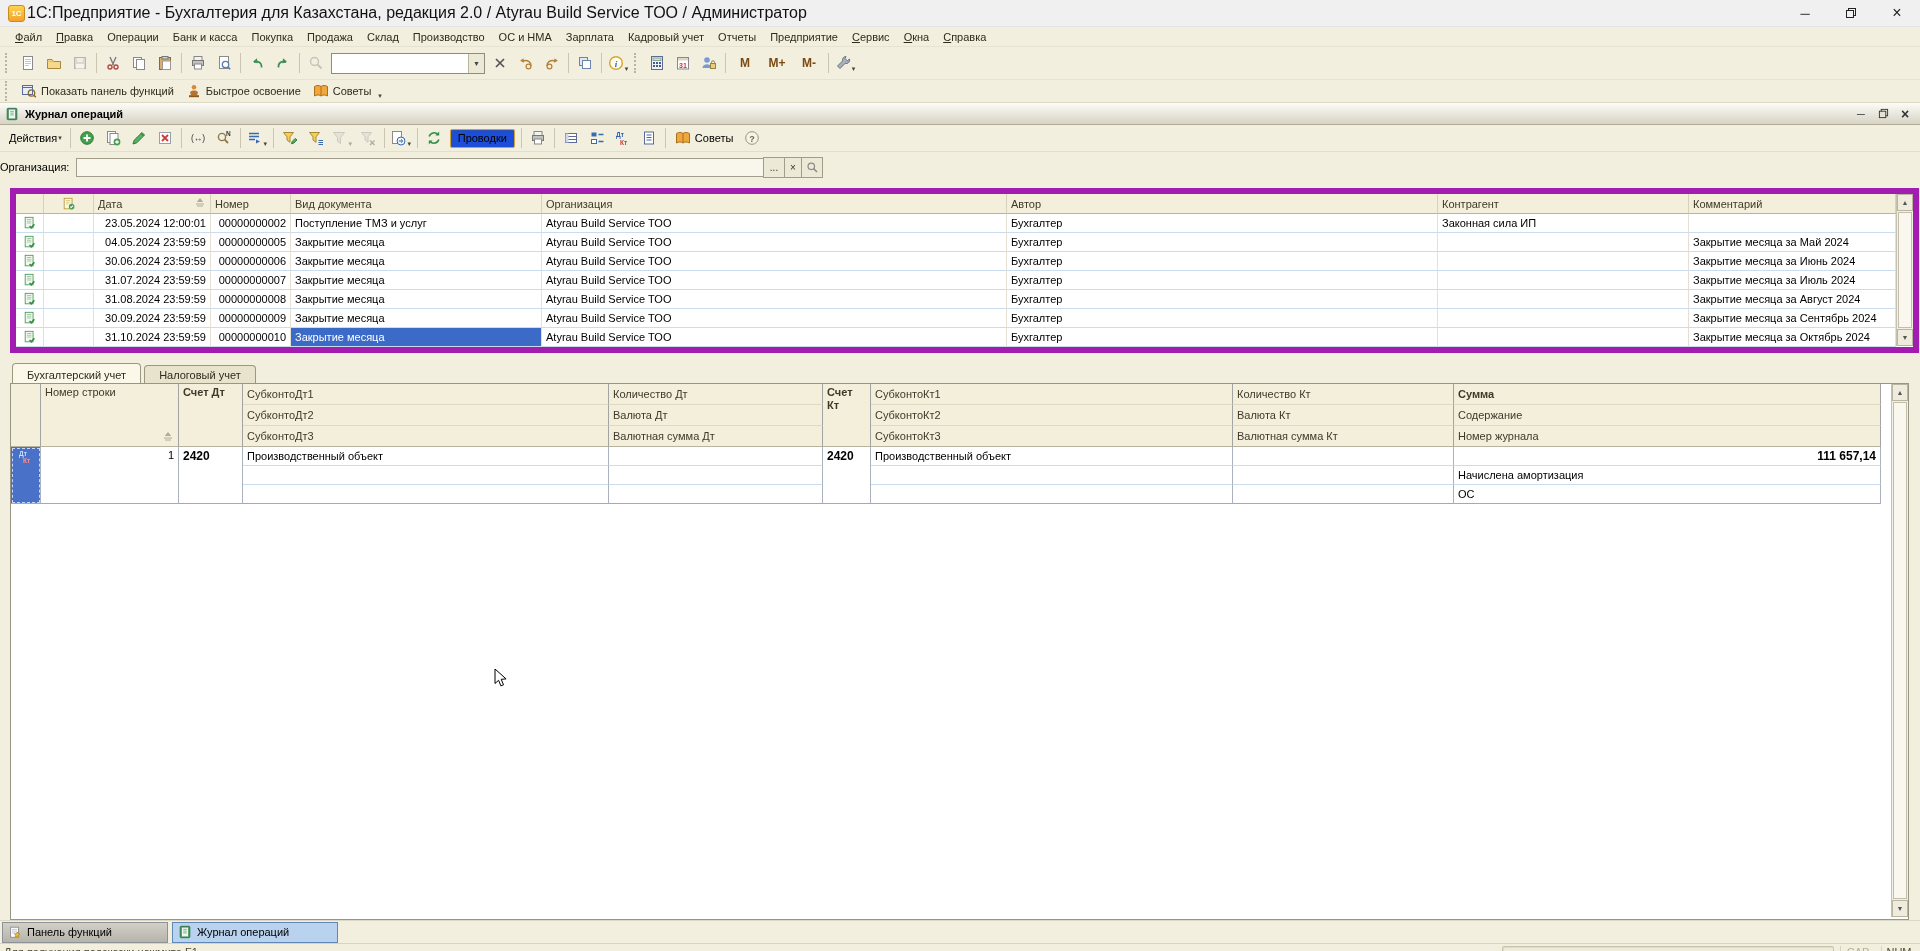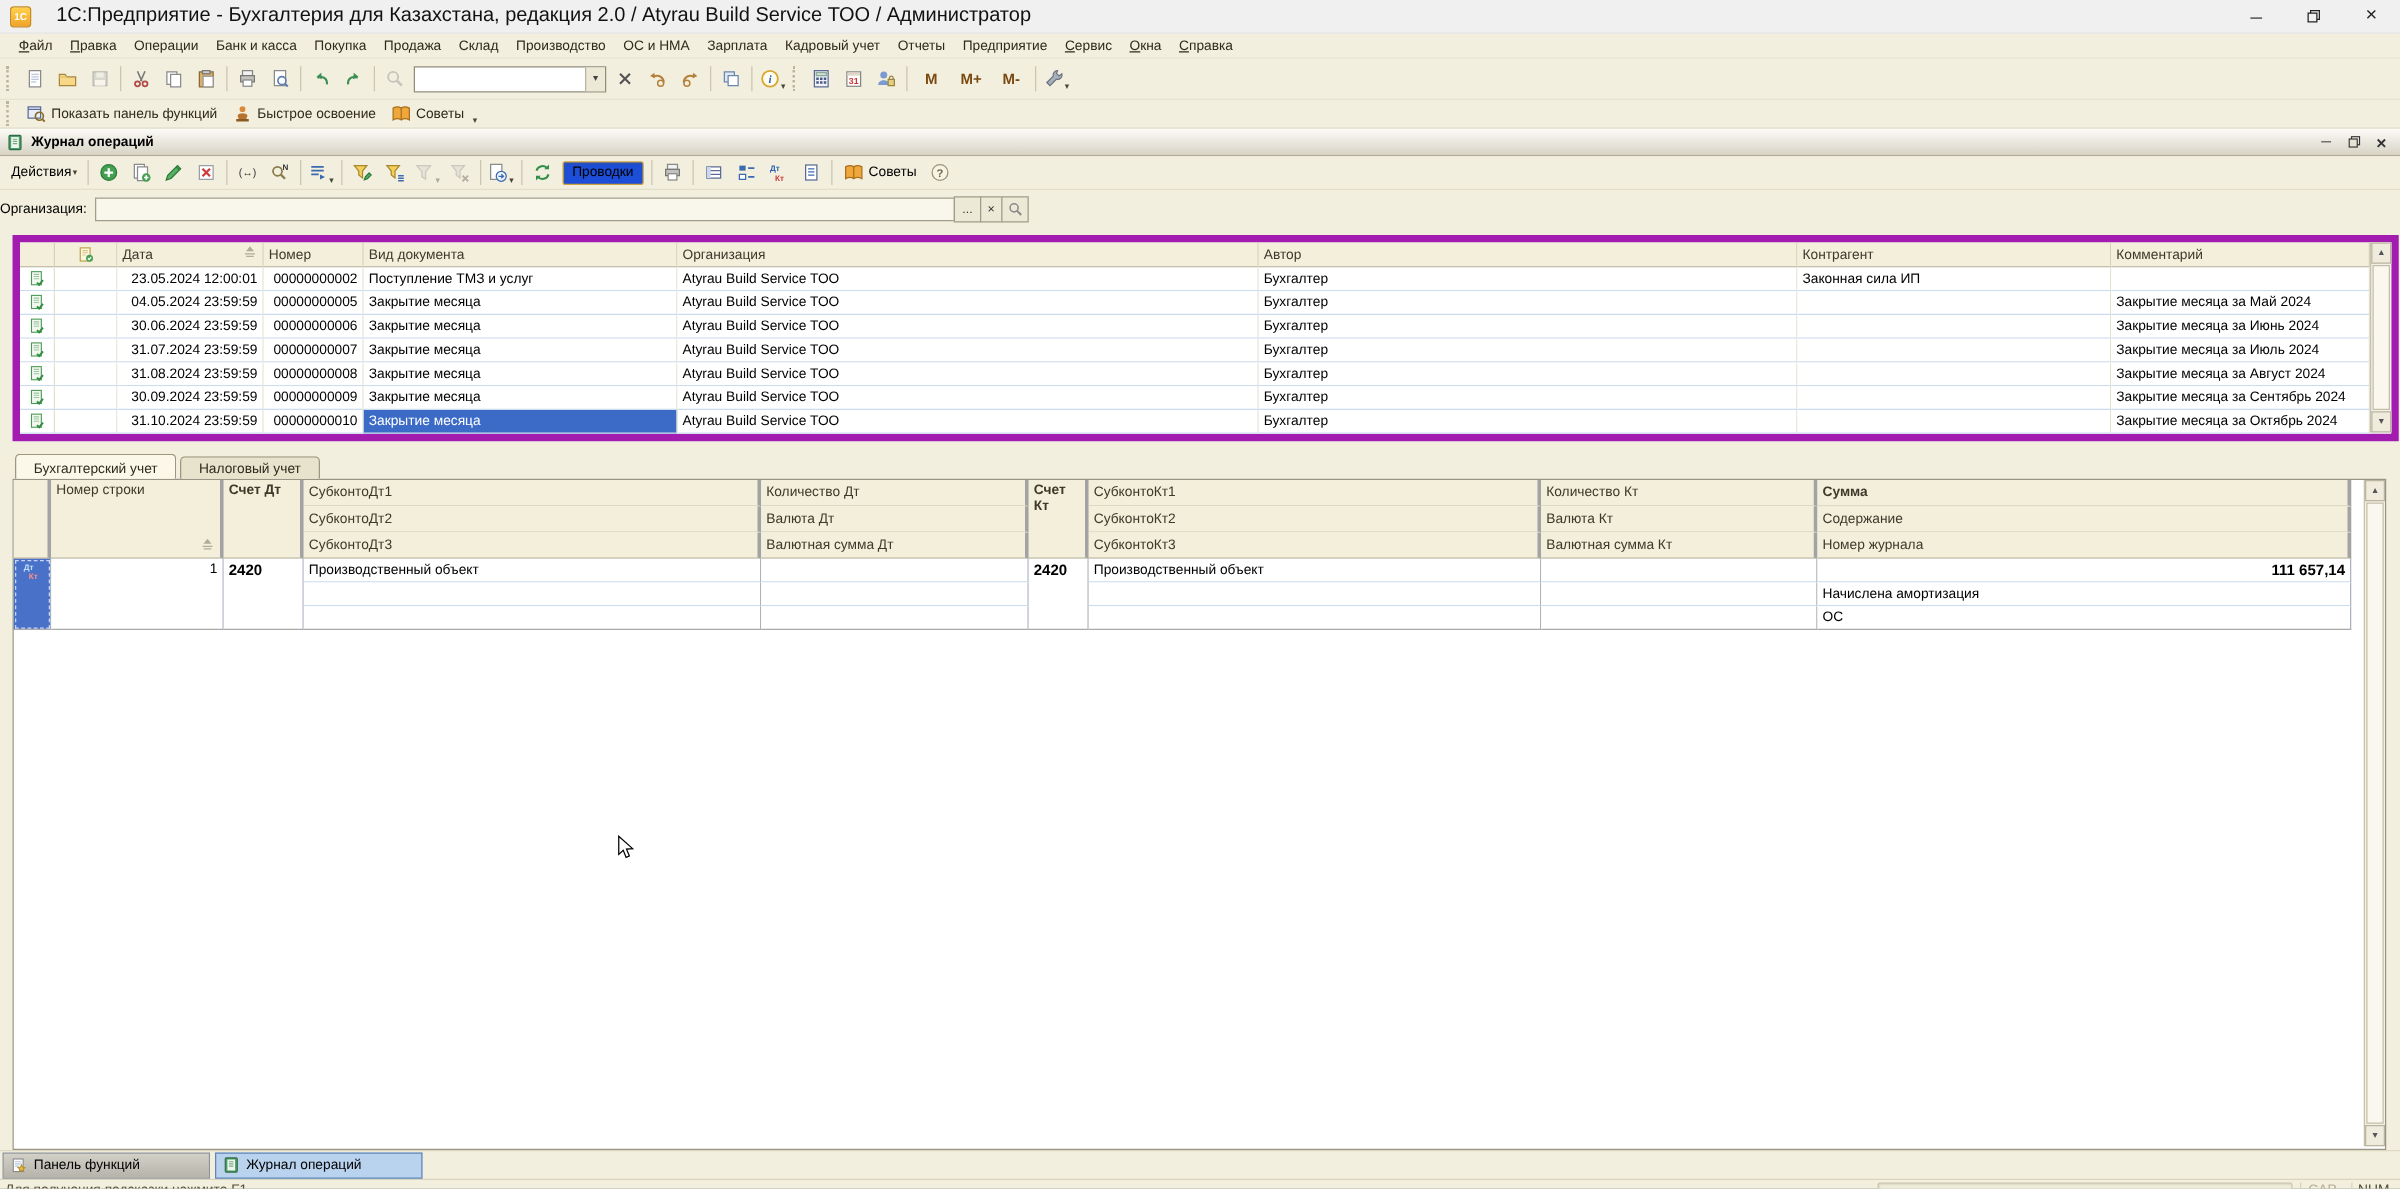--- a/index.html
+++ b/index.html
@@ -1,21 +1,21 @@
 <!DOCTYPE html>
 <html><head>
 <meta charset="utf-8">
 <style>
   html,body{margin:0;padding:0;background:#444;}
   .screen{position:relative;width:1920px;height:951px;background:#f2efde;font-family:"Liberation Sans",sans-serif;font-size:11px;color:#000;overflow:hidden;}
   .ic{display:inline-flex;width:16px;height:16px;align-items:center;justify-content:center;}
   .ic svg{display:block;}
   
   .titlebar{height:26px;background:#f0f0f0;display:flex;align-items:center;border-bottom:1px solid #e3e3e3;}
-  .appico{width:15px;height:15px;margin:0 20px 0 8px;border-radius:3px;background:linear-gradient(#ffd24d,#f0a32b);color:#fff;font-size:8px;font-weight:bold;display:flex;align-items:center;justify-content:center;border:1px solid #c98a1e;}
+  .appico{width:15px;height:15px;margin:0 2px 0 8px;border-radius:3px;background:linear-gradient(#ffd24d,#f0a32b);color:#fff;font-size:8px;font-weight:bold;display:flex;align-items:center;justify-content:center;border:1px solid #c98a1e;}
   .titletext{font-size:16px;color:#111;}
   .wcontrols{margin-left:auto;display:flex;height:100%;}
   .wbtn{width:46px;height:100%;display:flex;align-items:center;justify-content:center;color:#222;font-size:13px;}
   
   .menubar{height:19px;display:flex;align-items:center;padding-left:8px;background:#f2efde;border-bottom:1px solid #e7e3d1;color:#2f2b1d;}
   .mi{padding:1px 7px;white-space:nowrap;}
   .mi u{text-decoration:underline;}
   
   .toolbar1{height:32px;display:flex;align-items:center;background:#f2efde;border-bottom:1px solid #e7e3d1;padding-left:2px;}
   .toolbar2{height:22px;display:flex;align-items:center;background:#f2efde;border-bottom:1px solid #ddd9c5;padding-left:2px;color:#2f2b1d;}
@@ -52,21 +52,21 @@
   .sbtn{height:15px;background:#f0ecdd;border:1px solid #b9b5a0;display:flex;align-items:center;justify-content:center;font-size:7px;color:#555;}
   .sthumb{flex:1;margin:1px;background:#faf8ee;border:1px solid #c2bea9;}
   .sortico{margin-left:auto;}
   
   .tabstrip{height:22px;margin-left:12px;margin-top:8px;display:flex;align-items:flex-end;gap:3px;}
   .tab{padding:3px 14px 2px;border:1px solid #9c987f;border-bottom:none;border-radius:4px 4px 0 0;background:#e7e3cd;color:#2f2b1d;}
   .tab.active{background:#fbf8e9;padding-top:5px;}
   
   .lowwrap{margin-left:10px;width:1897px;height:535px;border:1px solid #999585;background:#fff;display:flex;}
   .locells{display:grid;width:1880px;grid-template-columns:30px 138px 64px 366px 214px 48px 362px 221px 427px;grid-template-rows:21px 21px 21px 19px 19px 19px;align-content:start;height:120px;}
-  .lh{background:#f3efda;border-right:3px solid #a3a3a3;border-bottom:1px solid #ddd9c2;padding:1px 4px;color:#3e3a2b;overflow:hidden;display:flex;align-items:center;}
+  .lh{background:#f3efda;border-right:1px solid #a3a3a3;border-bottom:1px solid #ddd9c2;padding:1px 4px;color:#3e3a2b;overflow:hidden;display:flex;align-items:center;}
   .lh.hb{border-bottom:1px solid #b7b39e;}
   .ld{border-right:1px solid #a9b2bd;border-bottom:1px solid #cbdcee;padding:0 4px;display:flex;align-items:center;overflow:hidden;background:#fff;}
   .ld.ob{border-bottom:1px solid #a9a9a9;}
   .bold{font-weight:bold;}
   .vt{align-items:flex-start;padding-top:2px;}
   .arr{justify-content:flex-end;}
   .g1{grid-column:1}.g2{grid-column:2}.g3{grid-column:3}.g4{grid-column:4}.g5{grid-column:5}.g6{grid-column:6}.g7{grid-column:7}.g8{grid-column:8}.g9{grid-column:9}
   .r1{grid-row:1}.r2{grid-row:2}.r3{grid-row:3}.r4{grid-row:4}.r5{grid-row:5}.r6{grid-row:6}
   .rH{grid-row:1/4}.rD{grid-row:4/7}
   .indcell{background:#4a71c8;outline:1px dashed #c9d6f5;outline-offset:-2px;justify-content:center;align-items:flex-start;padding:2px 0 0;}

